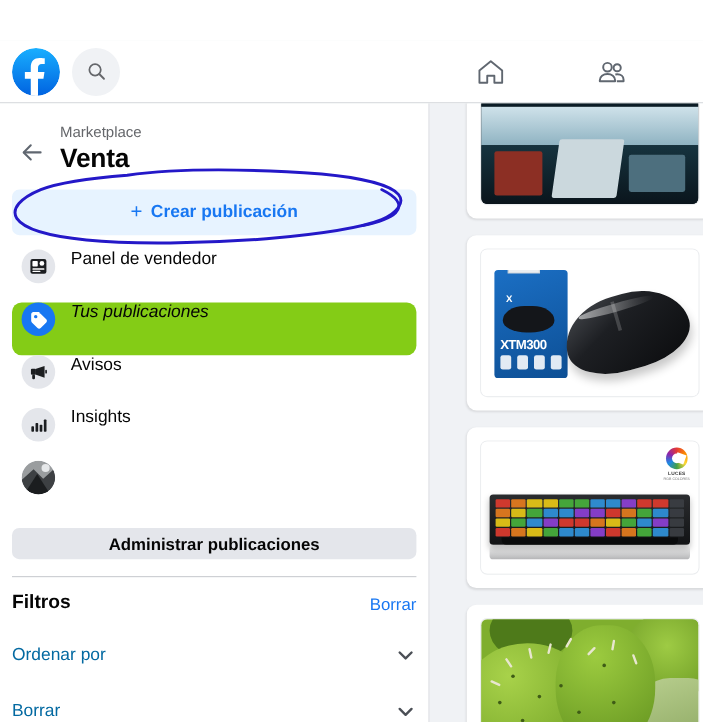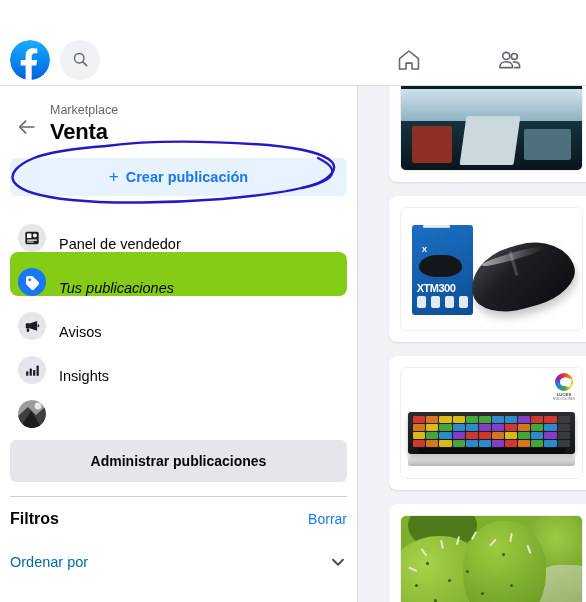--- a/index.html
+++ b/index.html
@@ -62,39 +62,39 @@
     border-radius: 6px;
     display: flex; align-items: center; justify-content: center;
     color: #1877f2; font-size: 14.5px; font-weight: 600;
     cursor: pointer;
   }
   .create-btn .plus { font-size: 17px; font-weight: 400; margin-right: 7px; }
 
   .menu { margin-top: 12px; }
   .menu-item {
     height: 44px;
-    display: flex; align-items: flex-end;
+    display: flex; align-items: flex-start;
     border-radius: 8px;
     padding: 0 8px;
     cursor: pointer;
   }
   .menu-item.active { background: #84cc16; font-style: italic; }
   .menu-icon {
     width: 28px; height: 28px; border-radius: 50%;
     background: #e4e6eb;
     display: flex; align-items: center; justify-content: center;
     flex: 0 0 28px;
     overflow: hidden;
   }
   .menu-icon.blue { background: #1877f2; }
   .menu-label { margin-left: 13px; font-size: 14.5px; color: #050505; }
 
   .manage-btn {
     margin-top: 12px;
-    height: 42px;
+    height: 26px;
     background: #e4e6eb;
     border-radius: 6px;
     display: flex; align-items: center; justify-content: center;
     font-size: 14px; font-weight: 600; color: #050505;
     cursor: pointer;
   }
   .divider { margin-top: 14px; height: 1px; background: #ced0d4; }
 
   .filters-row {
     margin-top: 13px;

